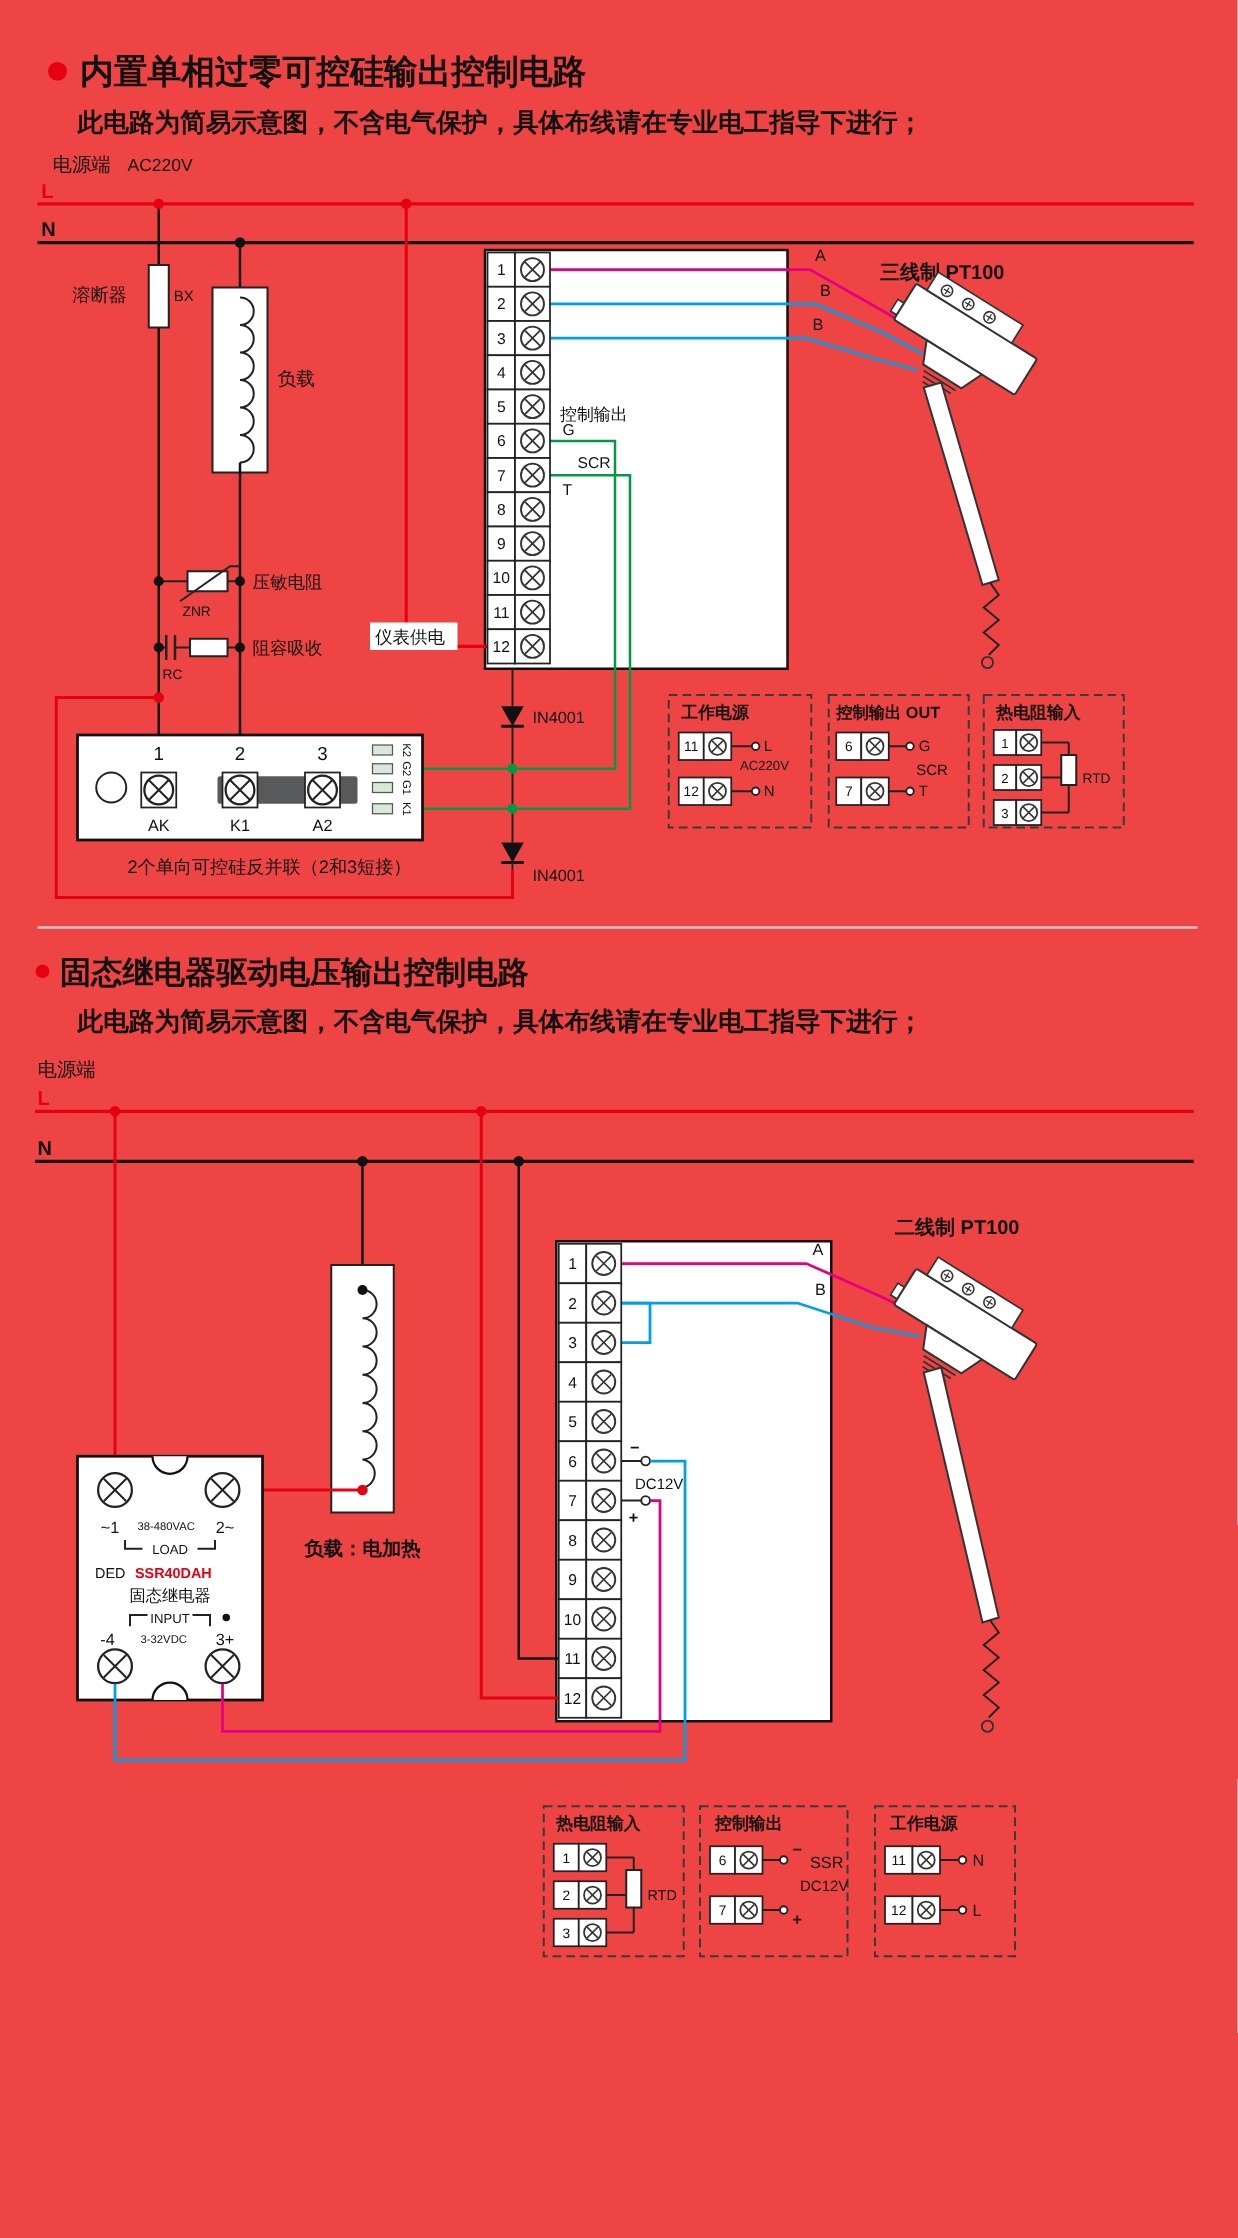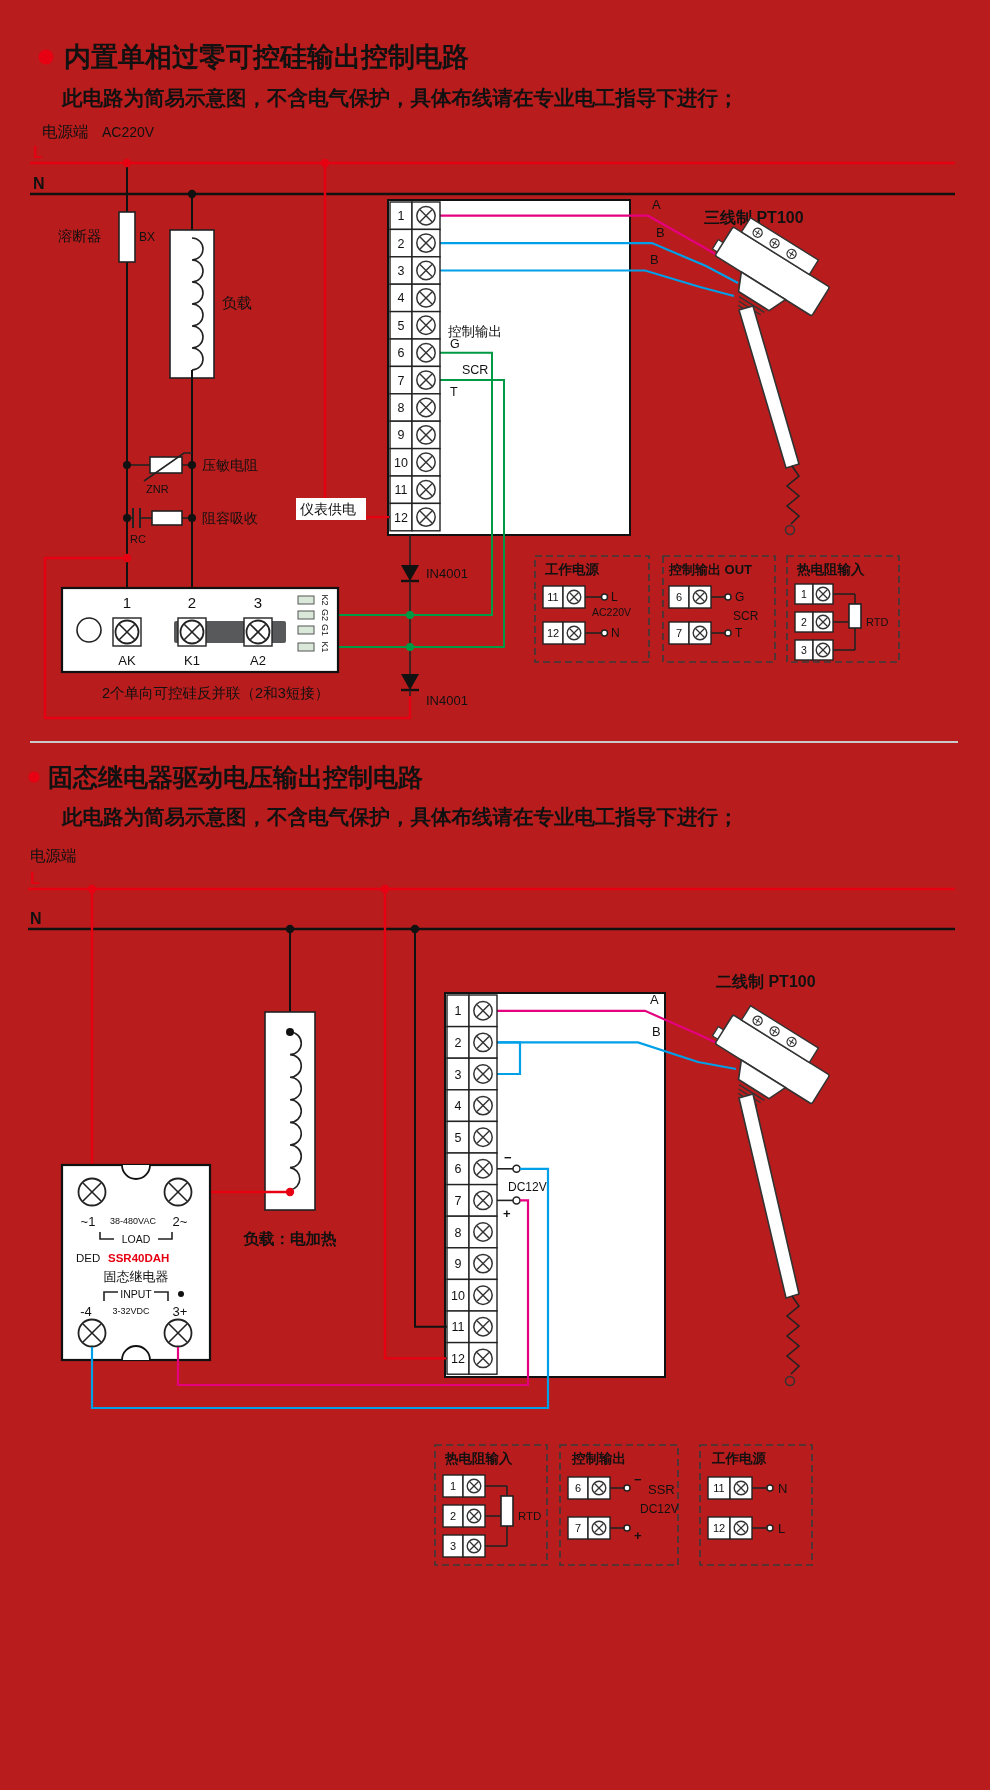--- a/index.html
+++ b/index.html
@@ -1,16 +1,16 @@
 <!DOCTYPE html>
 <html><head>
 <meta charset="utf-8">
 <style>
   html,body{margin:0;padding:0;background:#fff;}
-  .page{width:990px;height:1790px;position:relative;background:#b91c1c;overflow:hidden;}
+  .page{width:990px;height:1790px;position:relative;background:#ef4444;overflow:hidden;}
   svg text{font-family:"Liberation Sans","DejaVu Sans",sans-serif;fill:#111;}
   .h1{font-size:27px;font-weight:bold}
   .h2{font-size:25px;font-weight:bold}
   .sub{font-size:20.5px;font-weight:bold}
   .f9{font-size:9px}.f10{font-size:10.5px}.f11{font-size:11px}.f115{font-size:11.5px}
   .f12{font-size:12px}.f125{font-size:12.5px}.f13{font-size:13px}.f135{font-size:13.5px}
   .f14{font-size:14px}.f145{font-size:14.5px}.f15{font-size:15px}.f155{font-size:15.5px}.f16{font-size:16px}
   .b{font-weight:bold}.mid{text-anchor:middle}
   .red{fill:#e60012}
   .wk{stroke:#111;stroke-width:2;fill:none}

